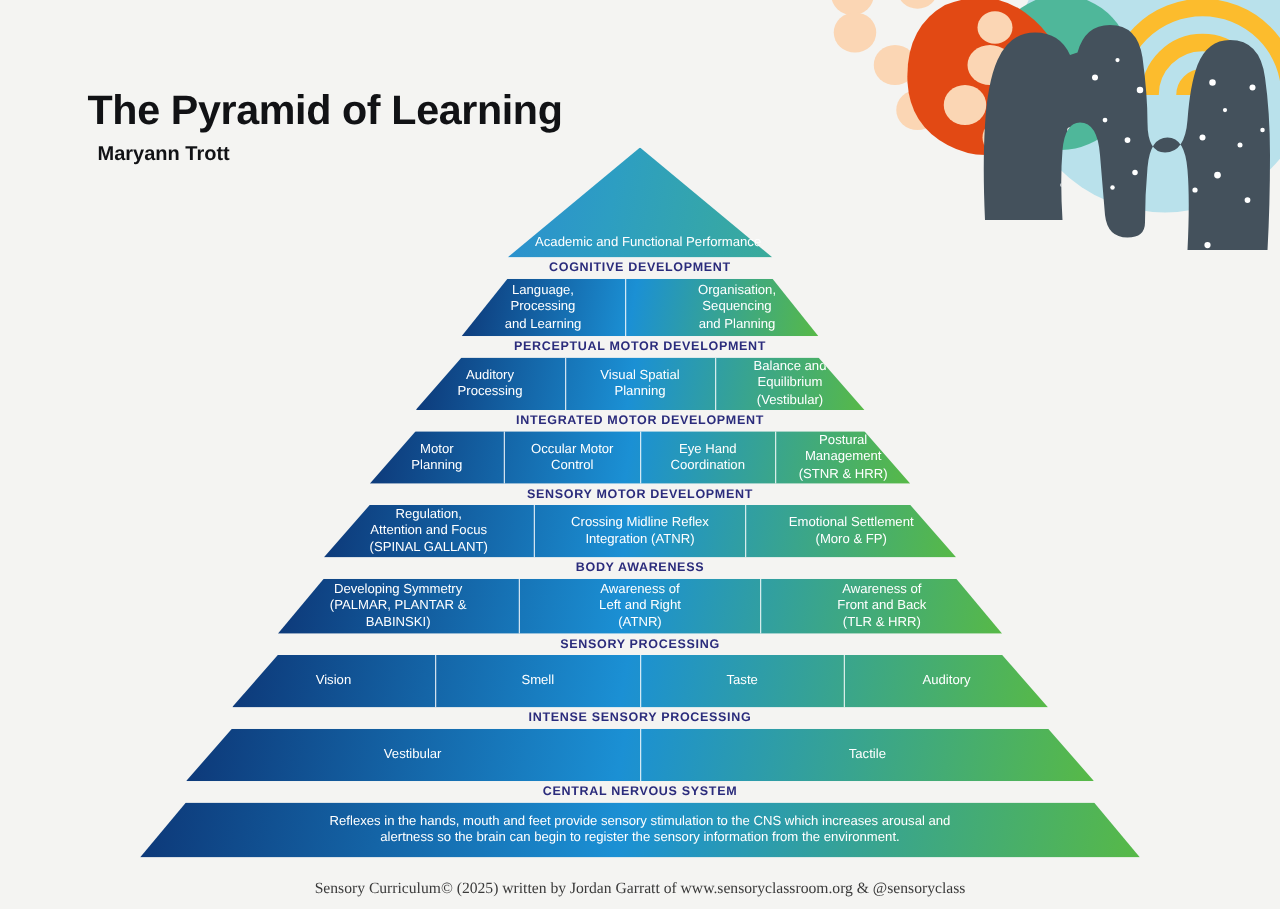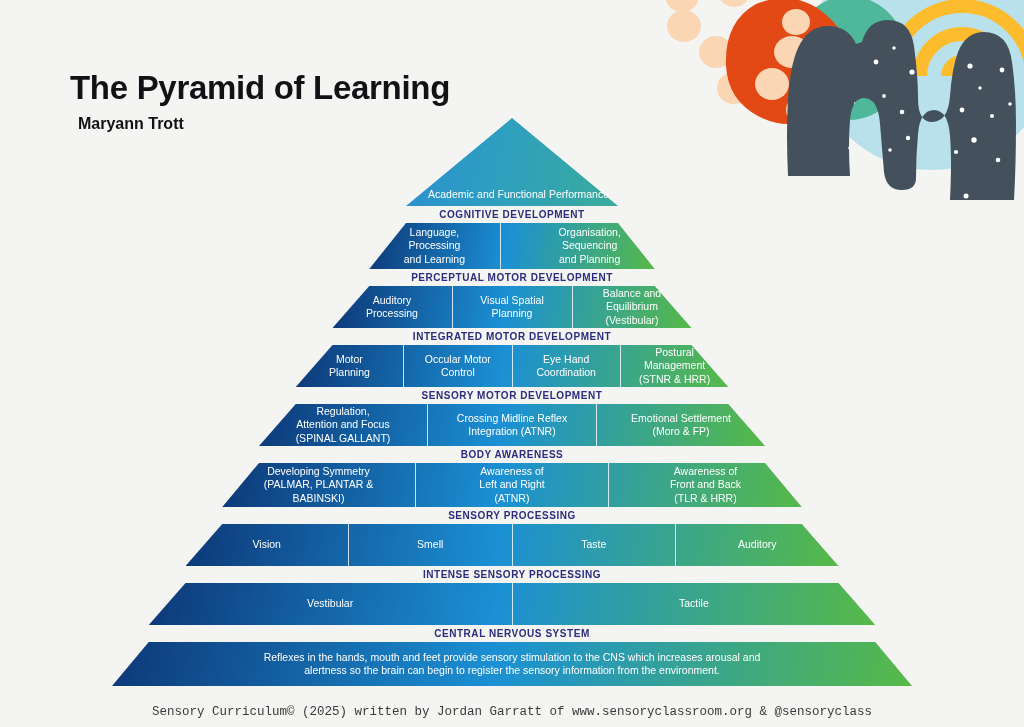--- a/index.html
+++ b/index.html
@@ -331,14 +331,14 @@
             <span>Reflexes in the hands, mouth and feet provide sensory stimulation to the CNS which increases arousal and</span>
             <span>alertness so the brain can begin to register the sensory information from the environment.</span>
           </div>
         </div>
       </div>
     </div>
 
 </div>
 
 <div id="footer-wrap" style="position:absolute;left:0;right:0;bottom:8px;text-align:center;">
-  <span id="footer" style="font-size:12.5px;color:#3a3a3a;font-family:Liberation Mono, monospace;">Sensory Curriculum© (2025) written by Jordan Garratt of www.sensoryclassroom.org &amp; @sensoryclass</span>
+  <span id="footer" style="font-size:12.5px;color:#3a3a3a;font-family:Liberation Serif, serif;">Sensory Curriculum© (2025) written by Jordan Garratt of www.sensoryclassroom.org &amp; @sensoryclass</span>
 </div>
 
 </body></html>

